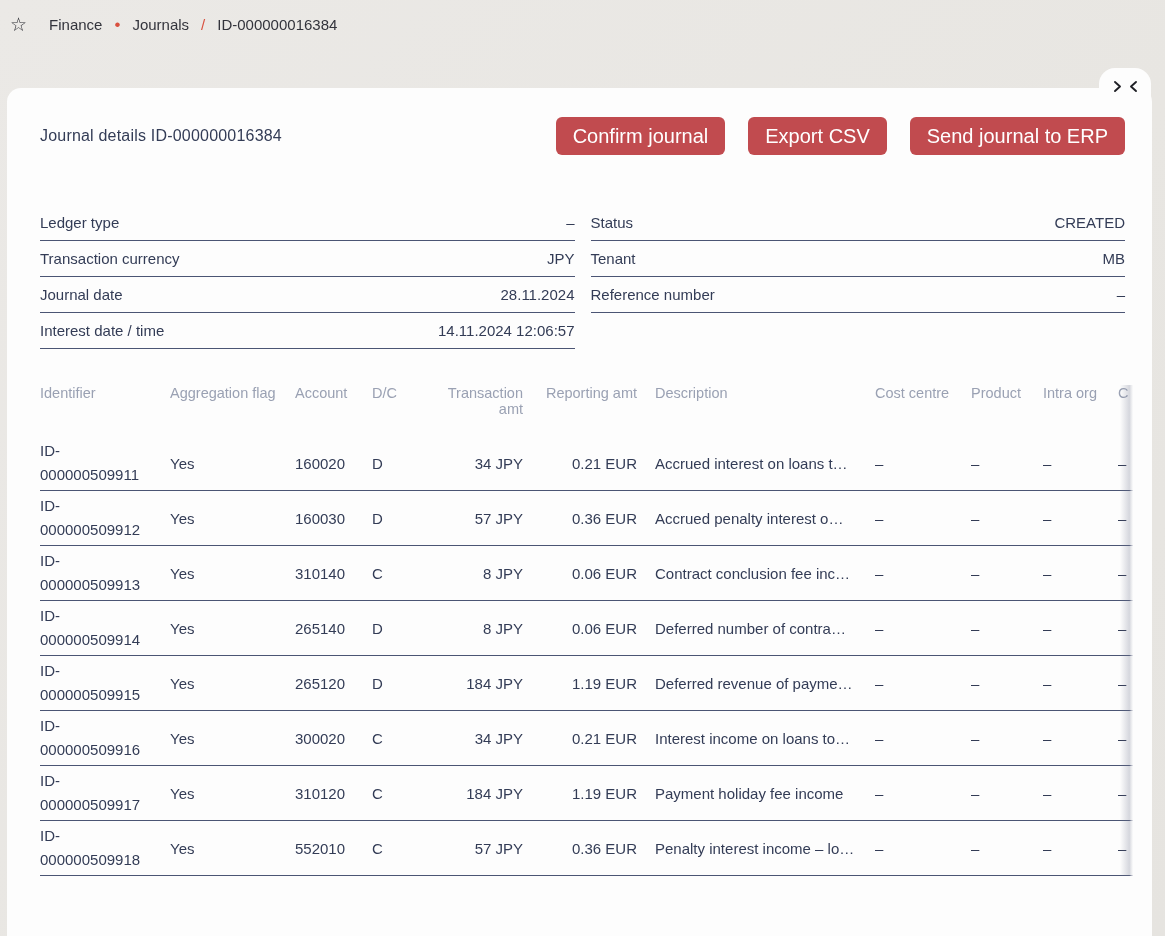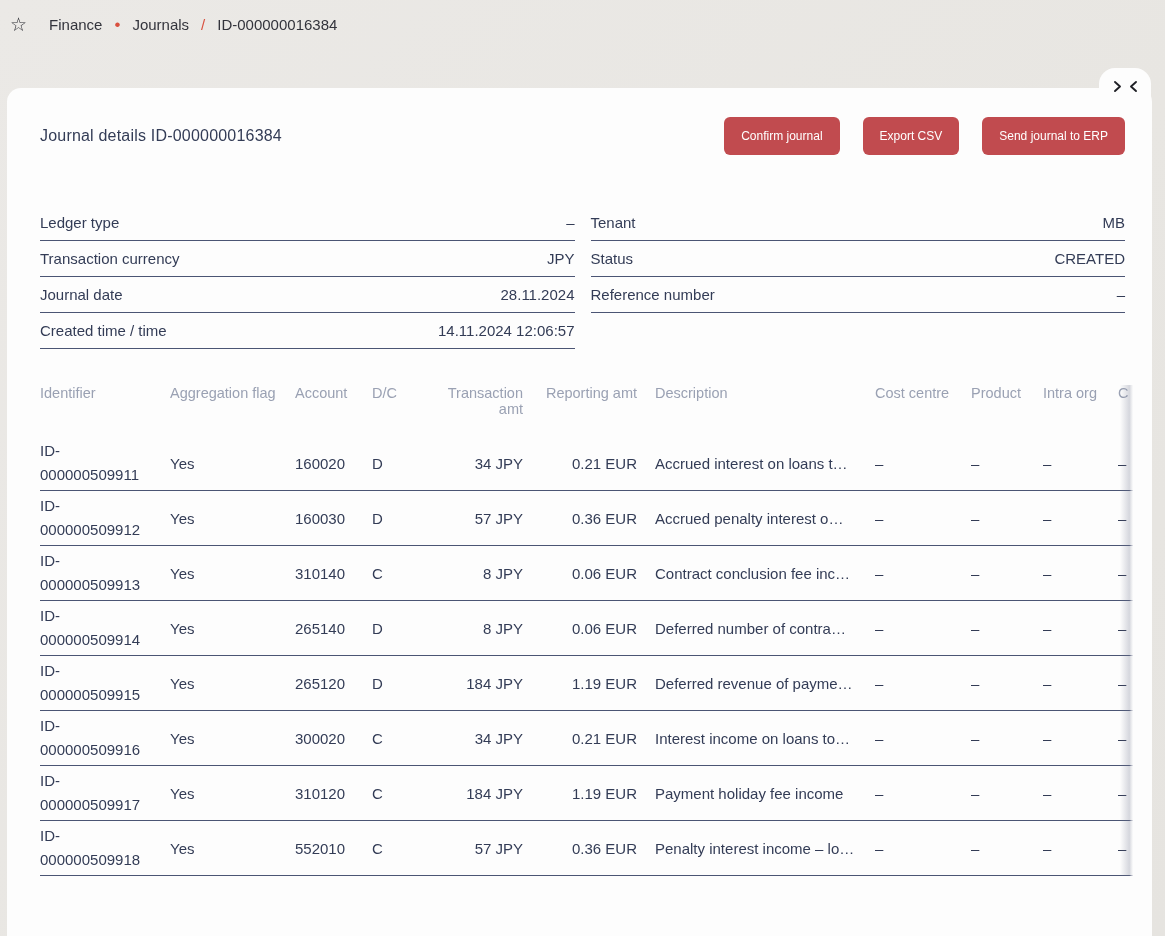--- a/index.html
+++ b/index.html
@@ -35,21 +35,21 @@
     position:absolute; top:88px; left:7px; right:13px; bottom:-20px;
     background:#fdfdfd; border-radius:14px 14px 0 0;
     padding:29px 27px 20px 33px; z-index:2;
   }
 
   .card-header { display:flex; align-items:center; justify-content:space-between; }
   .page-title { font-size:16px; font-weight:500; color:#333c56; letter-spacing:.2px; }
   .btn-row { display:flex; gap:23px; }
   .btn {
     background:#c14b4f; color:#fff; border:none; border-radius:6px;
-    font-family:"Liberation Sans",sans-serif; font-size:12px;
+    font-family:"Liberation Sans",sans-serif; font-size:20px;
     height:38px; padding:0 17px; cursor:pointer; white-space:nowrap;
   }
 
   
   .details {
     margin-top:50px; display:grid; grid-template-columns:1fr 1fr; column-gap:16px;
   }
   .field {
     display:flex; justify-content:space-between; align-items:baseline;
     padding:9px 0 9px; border-bottom:1px solid #4b5574;
@@ -121,32 +121,32 @@
       </div>
       <div class="field">
         <span class="flabel">Transaction currency</span>
         <span class="fvalue">JPY</span>
       </div>
       <div class="field">
         <span class="flabel">Journal date</span>
         <span class="fvalue">28.11.2024</span>
       </div>
       <div class="field">
-        <span class="flabel">Created time / time</span>
+        <span class="flabel">Interest date / time</span>
         <span class="fvalue">14.11.2024 12:06:57</span>
       </div>
     </div>
     <div>
+      <div class="field">
+        <span class="flabel">Status</span>
+        <span class="fvalue">CREATED</span>
+      </div>
       <div class="field">
         <span class="flabel">Tenant</span>
         <span class="fvalue">MB</span>
-      </div>
-      <div class="field">
-        <span class="flabel">Status</span>
-        <span class="fvalue">CREATED</span>
       </div>
       <div class="field">
         <span class="flabel">Reference number</span>
         <span class="fvalue">–</span>
       </div>
     </div>
   </div>
 
 
   <div class="table-wrap">

